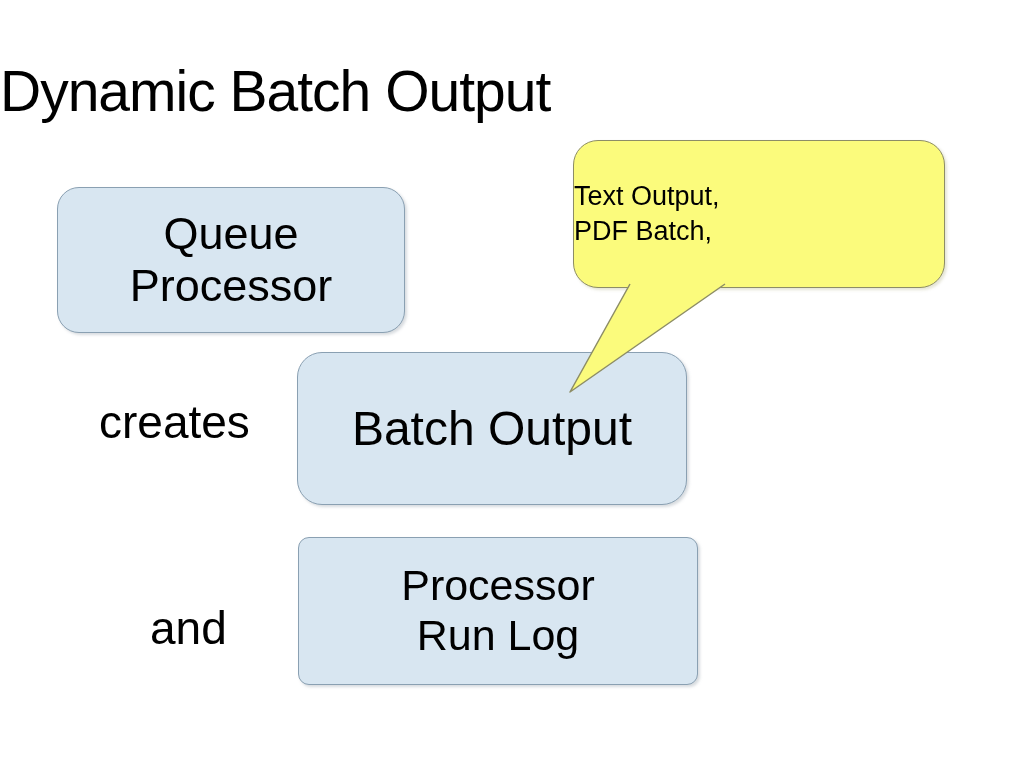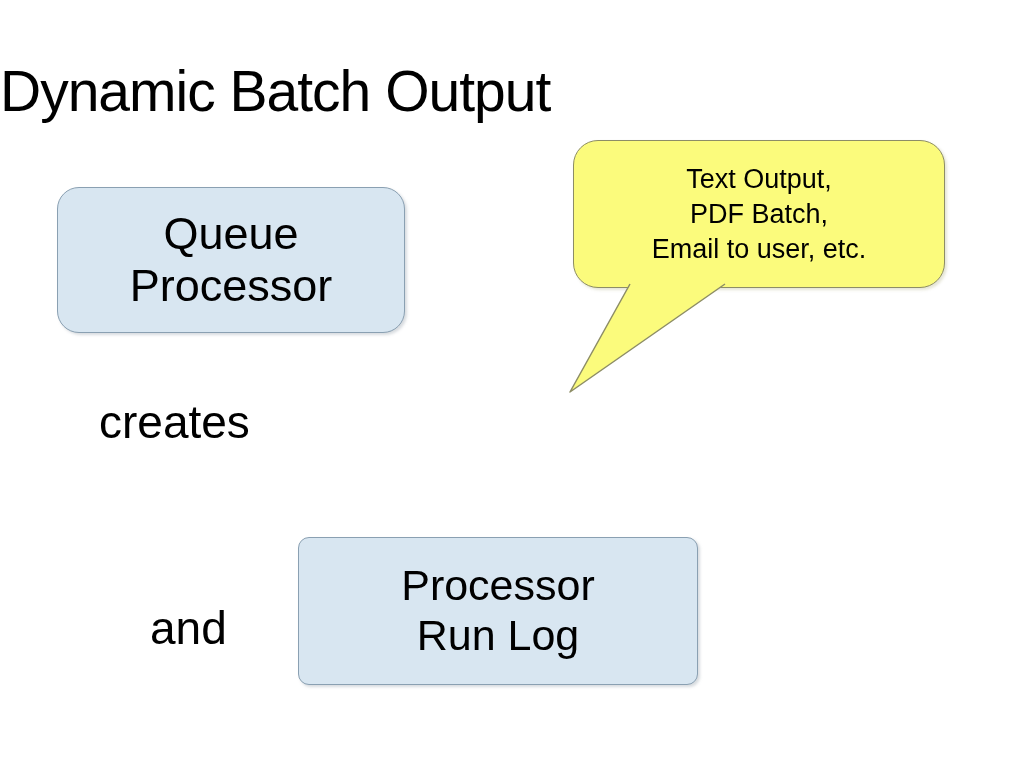--- a/index.html
+++ b/index.html
@@ -64,21 +64,20 @@
     left: 573px;
     top: 140px;
     width: 372px;
     height: 148px;
     background: var(--callout-fill);
     border: 1.5px solid var(--callout-border);
     border-radius: 25px;
     display: flex;
     flex-direction: column;
     justify-content: center;
-    text-align: center;
     font-size: 27px;
     line-height: 35px;
     color: var(--text-color);
     box-shadow: 2px 2px 3px rgba(165,165,115,0.30);
     z-index: 2;
   }
   .callout-tail {
     position: absolute;
     left: 540px;
     top: 270px;
@@ -100,31 +99,33 @@
 <div class="slide">
 
   <div class="title">Dynamic Batch Output</div>
 
   <div class="box box-queue">
     <span class="box-label">Queue Processor</span>
   </div>
 
   <div class="rel-label label-creates">creates</div>
 
+  <div class="box box-batch">
+    <span class="box-label">Batch Output</span>
+  </div>
 
   <div class="rel-label label-and">and</div>
 
   <div class="box box-runlog">
     <span class="box-label multiline">Processor
 Run Log</span>
   </div>
 
   <div class="callout">
     <div class="callout-line">Text Output,</div>
     <div class="callout-line">PDF Batch,</div>
-    <div class="callout-line">Email to user, etc.</div>
   </div>
 
   <svg class="callout-tail" width="220" height="140" viewBox="0 0 220 140" xmlns="http://www.w3.org/2000/svg">
     <path d="M 90 14 L 30 122 L 185 14"></path>
   </svg>
 
 </div>
 
 </body></html>

